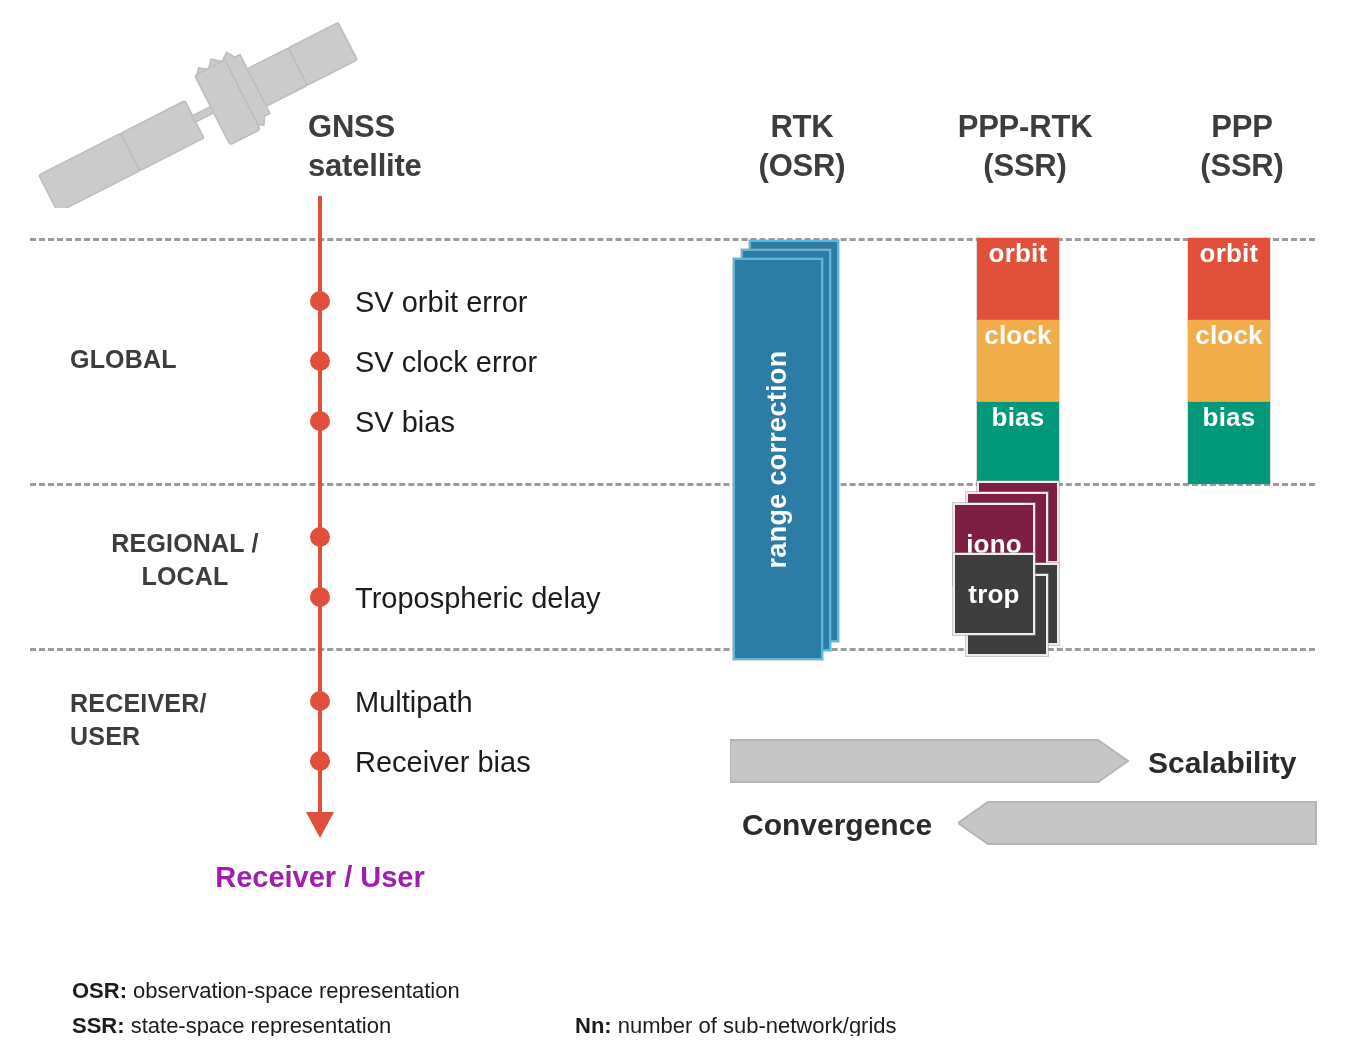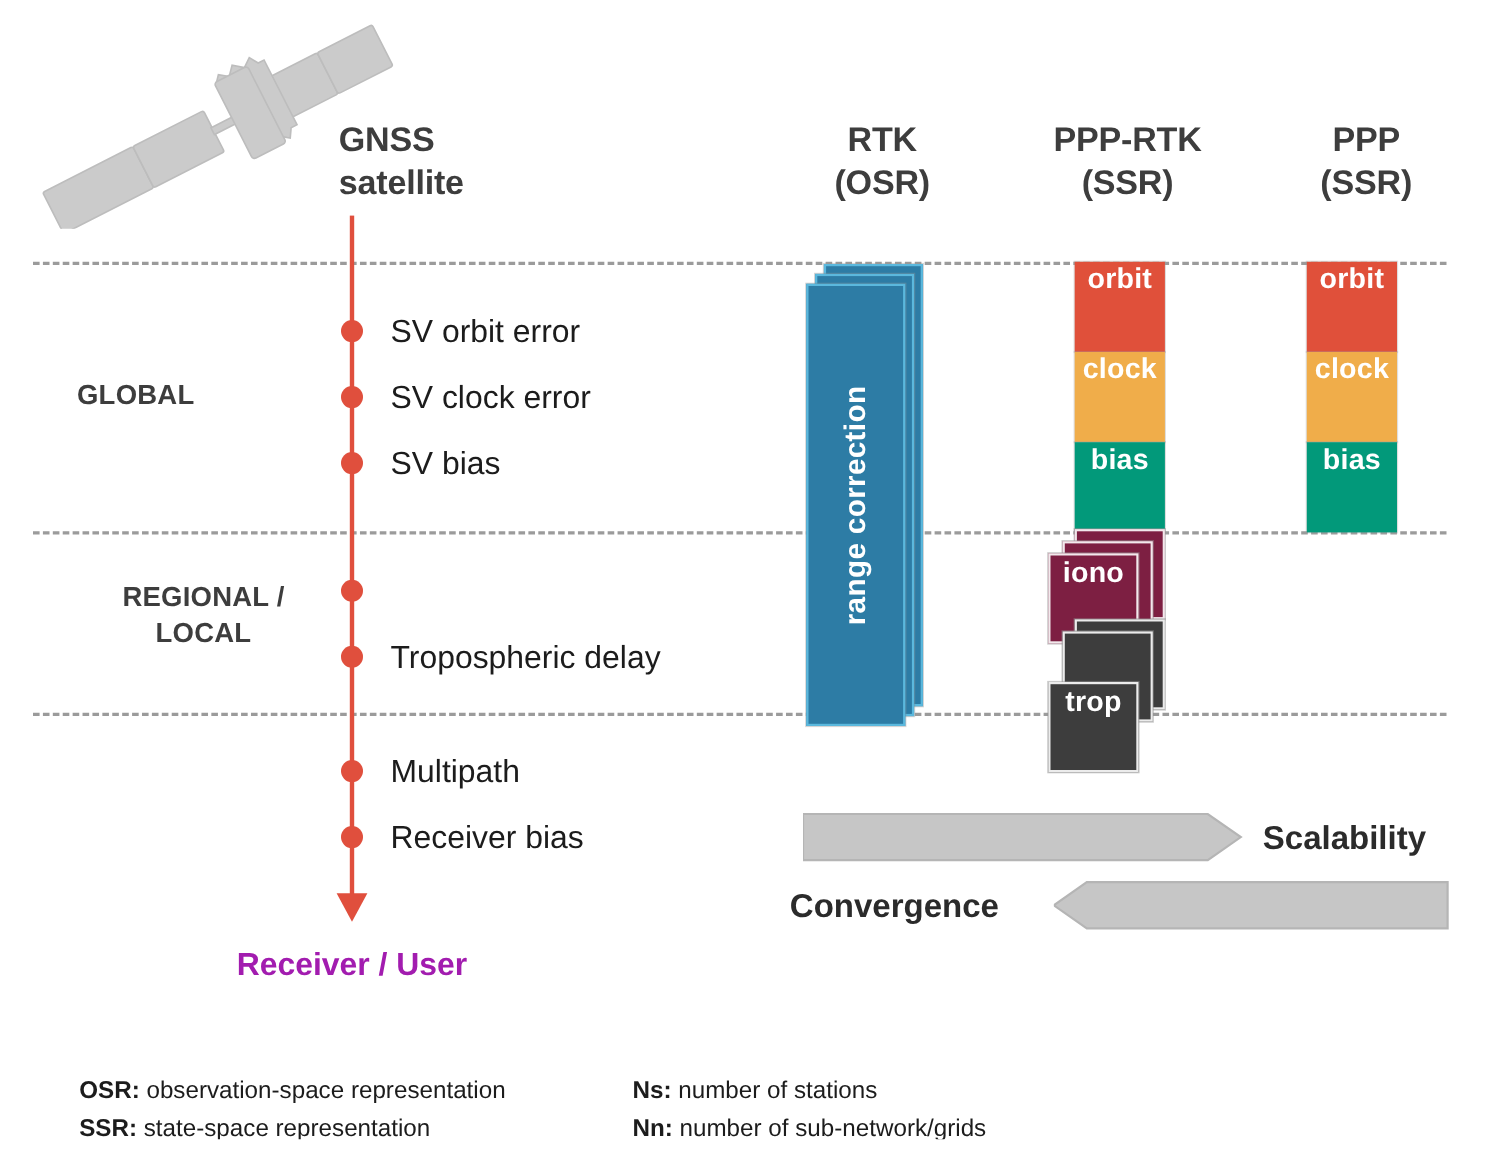--- a/index.html
+++ b/index.html
@@ -159,21 +159,21 @@
     box-shadow: 0 0 0 1px rgba(160,160,160,0.35);
   }
 
   
   .casc {
     position: absolute;
     box-sizing: border-box;
     border: 2px solid rgba(255,255,255,0.9);
     box-shadow: 0 0 0 1px rgba(150,150,150,0.5);
     display: flex;
-    align-items: flex-start;
+    align-items: center;
     justify-content: center;
   }
 
   
   .arrow-bar { position: absolute; }
   .arrow-label {
     position: absolute;
     font-weight: bold;
     font-size: 30px;
     color: #2b2b2b;
@@ -226,20 +226,24 @@
 
   <div class="divider" style="top:238px"></div>
   <div class="divider" style="top:483px"></div>
   <div class="divider" style="top:648px"></div>
 
   <div class="band-label" id="band-global">GLOBAL</div>
   <div class="band-label" id="band-regional">
     <div>REGIONAL /</div>
     <div>LOCAL</div>
   </div>
+  <div class="band-label" id="band-receiver">
+    <div>RECEIVER/</div>
+    <div>USER</div>
+  </div>
 
   <div id="axis-line"></div>
   <div id="axis-arrow"></div>
 
   <div class="err-dot" style="top:291px"></div>
   <div class="err-label" style="top:287px">SV orbit error</div>
 
   <div class="err-dot" style="top:351px"></div>
   <div class="err-label" style="top:347px">SV clock error</div>
 
@@ -277,21 +281,21 @@
   </div>
 
   <div class="casc" style="left:977px; top:481px; width:82px; height:82px; background:#7d1f42;"></div>
   <div class="casc" style="left:966px; top:492px; width:82px; height:82px; background:#7d1f42;"></div>
   <div class="casc" style="left:953px; top:503px; width:82px; height:82px; background:#7d1f42;">
     <span class="card-label">iono</span>
   </div>
 
   <div class="casc" style="left:977px; top:563px; width:82px; height:82px; background:#3d3d3d;"></div>
   <div class="casc" style="left:966px; top:574px; width:82px; height:82px; background:#3d3d3d;"></div>
-  <div class="casc" style="left:953px; top:620px; width:82px; height:82px; background:#3d3d3d;">
+  <div class="casc" style="left:953px; top:553px; width:82px; height:82px; background:#3d3d3d;">
     <span class="card-label">trop</span>
   </div>
 
   <div class="gseg" style="left:1188px; top:238px; width:82px; height:82px; background:#e0503a;">
     <span class="card-label">orbit</span>
   </div>
   <div class="gseg" style="left:1188px; top:320px; width:82px; height:82px; background:#f0ad4a;">
     <span class="card-label">clock</span>
   </div>
   <div class="gseg" style="left:1188px; top:402px; width:82px; height:82px; background:#02997a;">
@@ -299,28 +303,25 @@
   </div>
 
   <svg class="arrow-bar" style="left:730px; top:738px;" width="400" height="46">
     <path d="M0 2 L368 2 L398 23 L368 44 L0 44 Z" fill="#c6c6c6" stroke="#b5b5b5" stroke-width="2"></path>
   </svg>
   <div class="arrow-label" style="left:1148px; top:746px;">Scalability</div>
 
   <svg class="arrow-bar" style="left:958px; top:800px;" width="360" height="46">
     <path d="M358 2 L30 2 L0 23 L30 44 L358 44 Z" fill="#c6c6c6" stroke="#b5b5b5" stroke-width="2"></path>
   </svg>
-  <div class="arrow-label" style="left:718px; top:808px;">Convergence</div>
+  <div class="arrow-label" style="left:742px; top:808px;">Convergence</div>
 
   <div class="legend-row" style="left:72px; top:978px;">
     <b>OSR:</b><span> observation-space representation</span>
   </div>
   <div class="legend-row" style="left:72px; top:1013px;">
     <b>SSR:</b><span> state-space representation</span>
   </div>
-  <div class="legend-row" style="left:575px; top:978px;">
-    <b>Ns:</b><span> number of stations</span>
-  </div>
   <div class="legend-row" style="left:575px; top:1013px;">
     <b>Nn:</b><span> number of sub-network/grids</span>
   </div>
 
 </div>
 
 </body></html>

